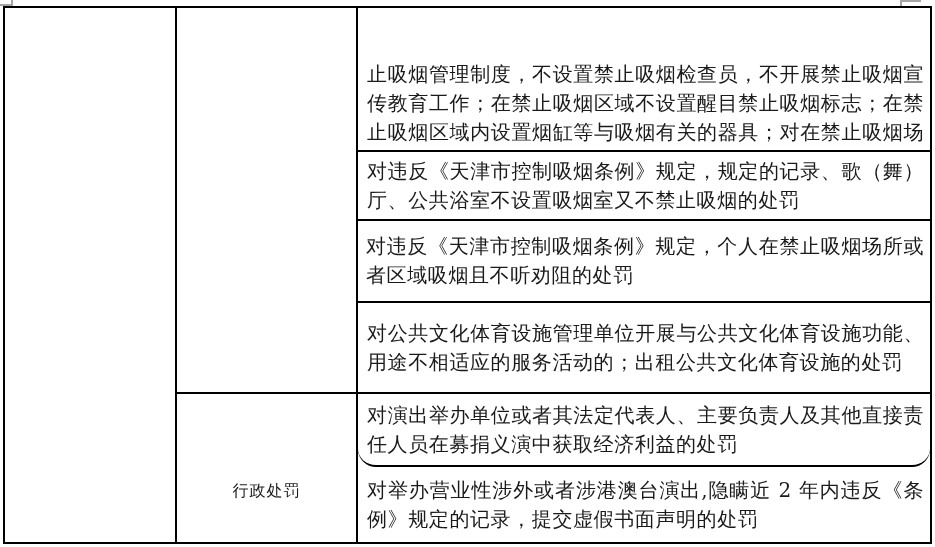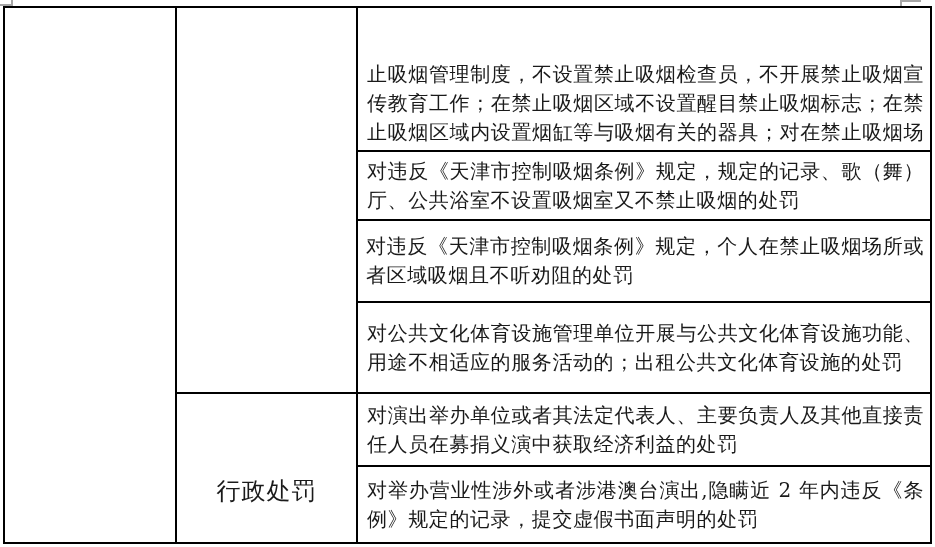--- a/index.html
+++ b/index.html
@@ -59,21 +59,21 @@
   }
   .col2b {
     grid-column: 2;
     grid-row: 5 / 7;
     border-right: 2px solid #000000;
     display: flex;
     align-items: center;
     justify-content: center;
   }
   .cat-label {
-    font-size: 24px;
+    font-size: 16px;
     letter-spacing: 1px;
     white-space: nowrap;
     margin-top: 46px;
   }
   .pcell {
     grid-column: 3;
     display: flex;
     align-items: center;
     padding: 0 6px 0 9px;
     border-bottom: 2px solid #000000;
@@ -85,21 +85,21 @@
     font-size: 20px;
     line-height: 29px;
     letter-spacing: 0.6px;
     text-align: justify;
     text-justify: inter-ideograph;
   }
   .r1 { grid-row: 1; margin-top: 48px; }
   .r2 { grid-row: 2; }
   .r3 { grid-row: 3; padding-left: 8px; }
   .r4 { grid-row: 4; justify-content: flex-end; }
-  .r5 { grid-row: 5; }
+  .r5 { grid-row: 5; border-radius: 18px; }
   .r6 { grid-row: 6; }
 </style>
 </head>
 <body>
 
 <div class="page">
 
   <div class="artifact-tl"></div>
   <div class="artifact-tr"></div>
 

